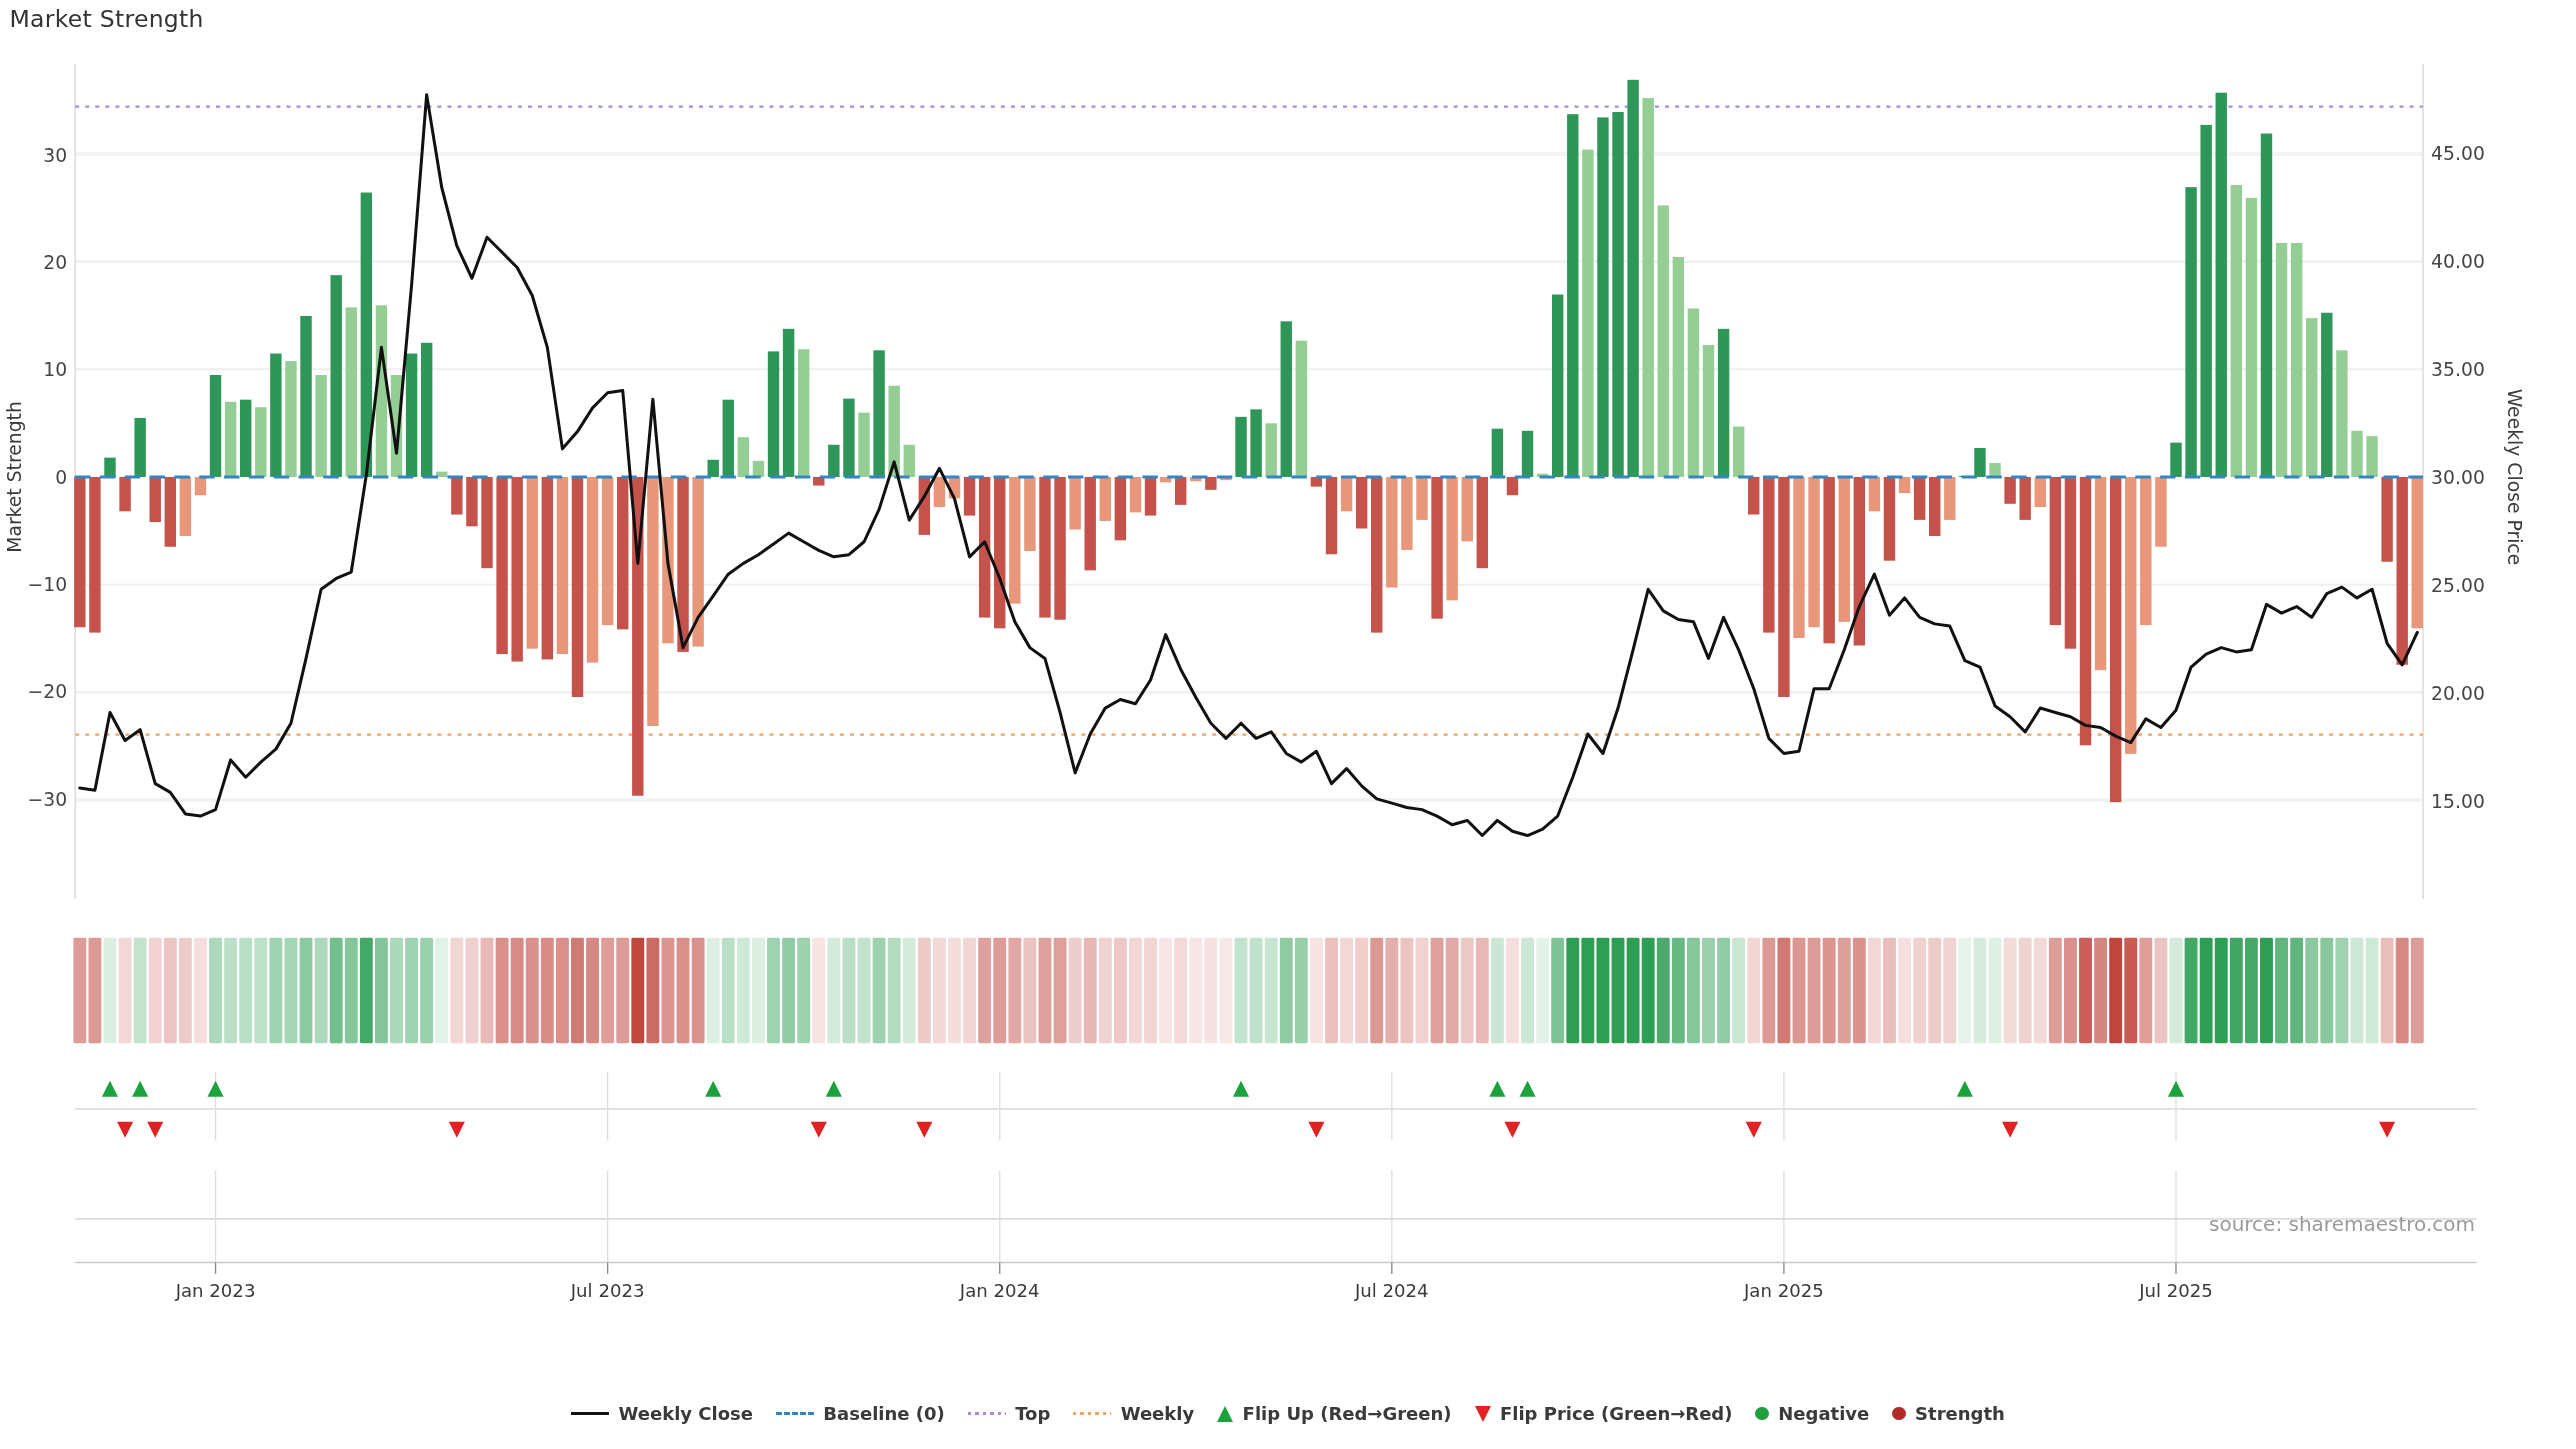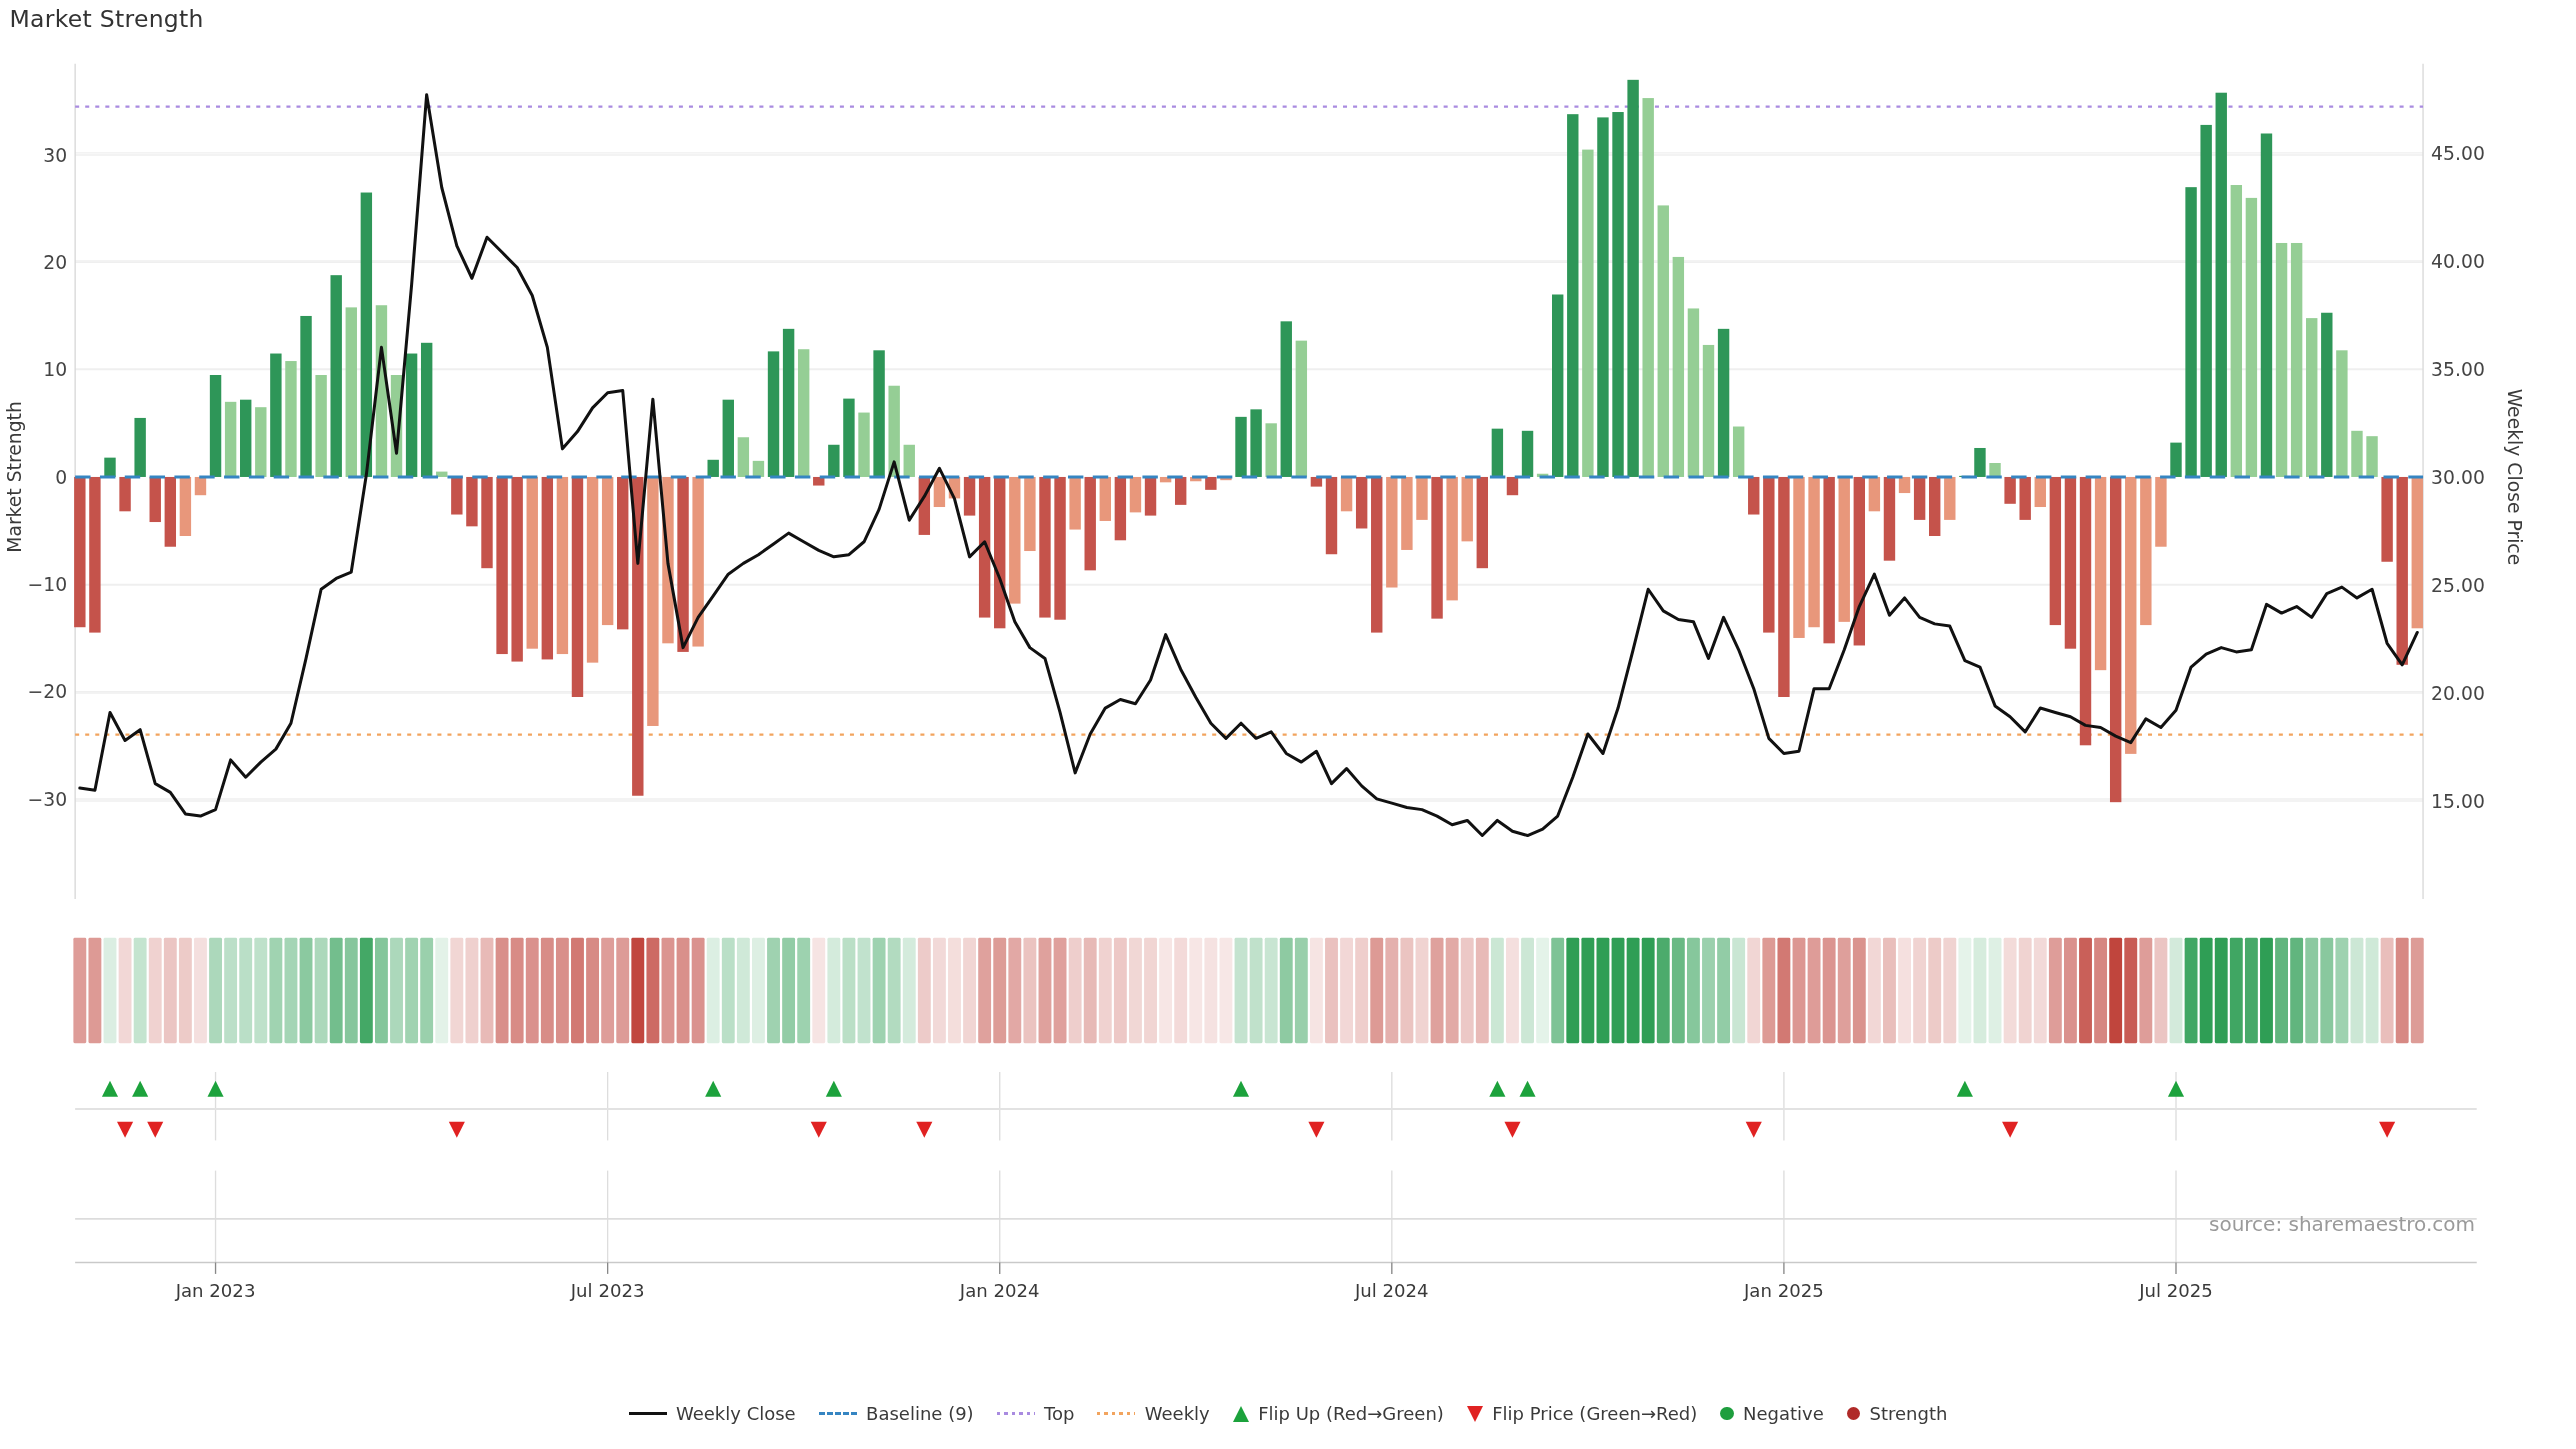--- a/index.html
+++ b/index.html
@@ -2,21 +2,21 @@
 <html style="font-size:10.7px"><head>
 <meta charset="utf-8">
 <style>
   html,body{margin:0;padding:0;background:#fff;}
   #stage{position:relative;width:2576px;height:1449px;background:#fff;overflow:hidden;
          font-family:"DejaVu Sans","Liberation Sans",sans-serif;}
   #chart-svg{position:absolute;left:0;top:0;}
   #page-title{position:absolute;left:9.4px;top:5.4px;font-size:23.5px;color:#333;letter-spacing:0.3px;}
   #source-note{position:absolute;right:101px;top:1212px;font-size:20px;color:#9a9a9a;}
   #legend{position:absolute;left:0;top:1403px;width:100%;display:flex;justify-content:center;
-          align-items:center;gap:23px;font-size:18px;color:#3a3a3a;}
+          align-items:center;gap:23px;font-size:18px;color:#3a3a3a;font-weight:bold;}
   .legend-item{display:flex;align-items:center;gap:9.4px;}
   .glyph{display:inline-block;}
   .g-solid{width:38px;height:0;border-top:3.4px solid var(--c);}
   .g-dash{width:38px;height:0;border-top:3.4px dashed var(--c);}
   .g-dots{width:38px;height:3.4px;background:repeating-linear-gradient(90deg,var(--c) 0 3.4px,transparent 3.4px 7.4px);}
   .g-tri-up{width:0;height:0;border-left:8.7px solid transparent;border-right:8.7px solid transparent;border-bottom:16px solid var(--c);}
   .g-tri-down{width:0;height:0;border-left:8.7px solid transparent;border-right:8.7px solid transparent;border-top:16px solid var(--c);}
   .g-circle{width:13.4px;height:13.4px;border-radius:50%;background:var(--c);}
 </style>
 </head>
@@ -427,21 +427,21 @@
     </svg>
   <div id="source-note">source: sharemaestro.com</div>
 
   <div id="legend">
     <div class="legend-item">
       <span class="glyph g-solid" style="--c: #111111;"></span>
       <span>Weekly Close</span>
     </div>
     <div class="legend-item">
       <span class="glyph g-dash" style="--c: #3585C2;"></span>
-      <span>Baseline (9)</span>
+      <span>Baseline (0)</span>
     </div>
     <div class="legend-item">
       <span class="glyph g-dots" style="--c: #A98BE0;"></span>
       <span>Top</span>
     </div>
     <div class="legend-item">
       <span class="glyph g-dots" style="--c: #F2A45E;"></span>
       <span>Weekly</span>
     </div>
     <div class="legend-item">

